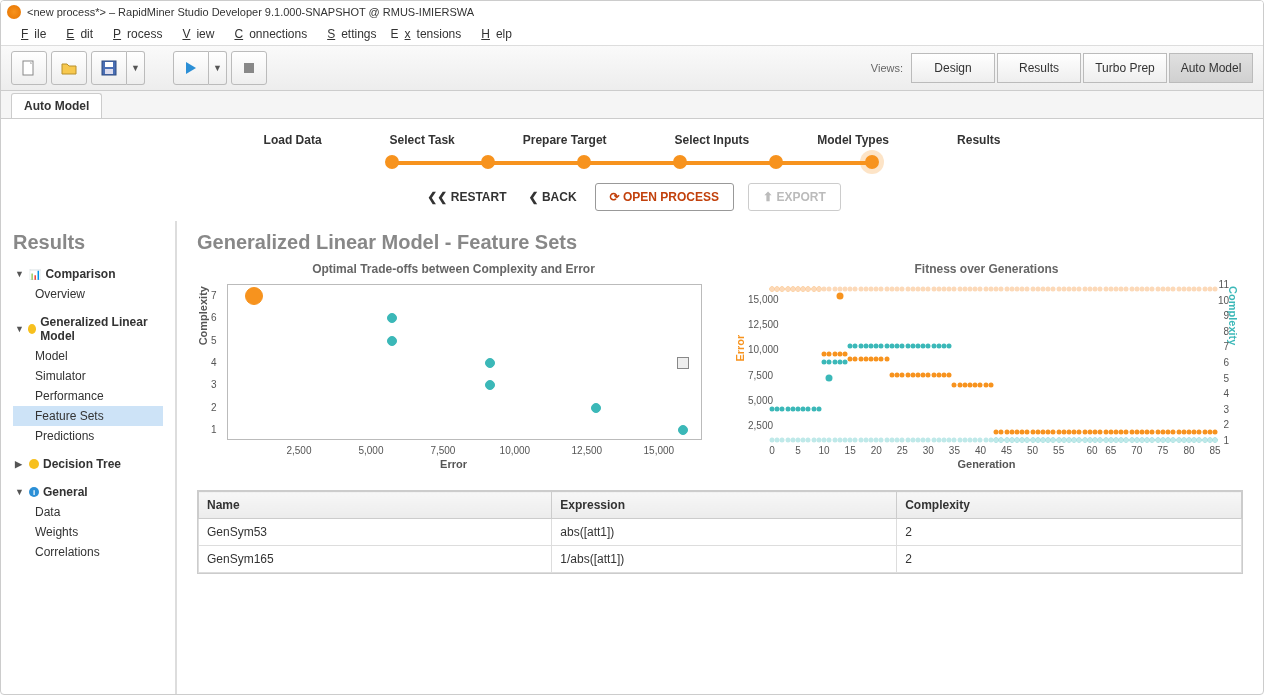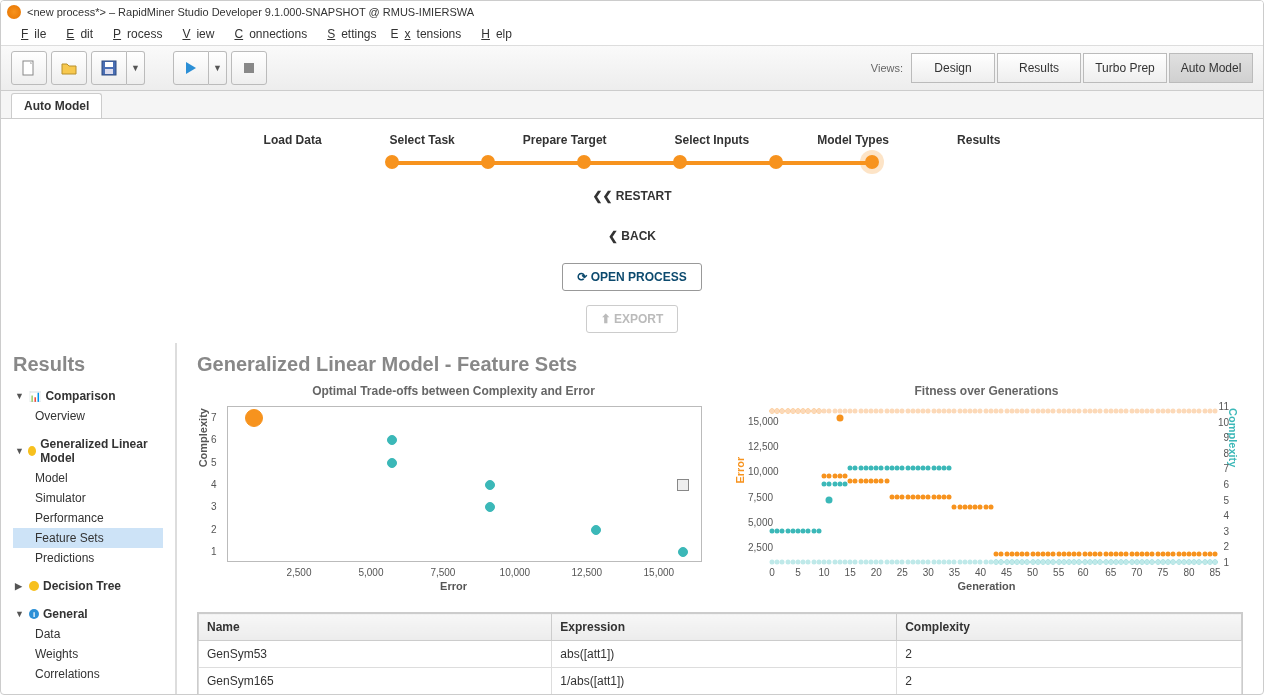--- a/index.html
+++ b/index.html
@@ -18,23 +18,23 @@
 .view-btn { width:84px; height:30px; border:1px solid #bbb; background:linear-gradient(#fff,#eee); font-size:12px; color:#333; }
 .view-btn.active { background:linear-gradient(#e0e0e0,#d0d0d0); }
 .tabstrip { height:28px; background:#f5f5f5; border-bottom:1px solid #ccc; display:flex; align-items:flex-end; padding:0 10px;}
 .tab-app { background:#fff; border:1px solid #ccc; border-bottom:none; padding:5px 12px; font-size:12px; font-weight:bold; color:#333; border-radius:3px 3px 0 0;}
 .wizard { padding: 14px 10px 10px; text-align:center; }
 .wz-steps { display:flex; justify-content:center; gap:68px; font-size:12px; font-weight:bold; color:#333; margin-bottom:6px;}
 .wz-line { position:relative; height:18px; width:480px; margin:0 auto;}
 .wz-track { position:absolute; top:8px; left:0; right:0; height:4px; background:#f7931e; border-radius:2px;}
 .wz-dot { position:absolute; top:2px; width:14px; height:14px; border-radius:50%; background:#f7931e; border:2px solid #f7931e;}
 .wz-dot.last { box-shadow:0 0 0 5px rgba(247,147,30,0.25);}
-.wz-controls { margin-top:12px; display:flex; justify-content:center; gap:14px; align-items:center;flex-direction:column;}
+.wz-controls { margin-top:12px; display:flex; justify-content:center; gap:14px; align-items:center;}
 .wz-lnk { font-weight:bold; font-size:12px; color:#333; cursor:pointer; padding:6px 4px;}
-.wz-btn { border:1px solid #999; background:#fff; padding:6px 14px; border-radius:3px; font-weight:bold; font-size:12px; color:#0c4a6e;}
+.wz-btn { border:1px solid #999; background:#fff; padding:6px 14px; border-radius:3px; font-weight:bold; font-size:12px; color:#c2410c;}
 .wz-btn.disabled { color:#bbb; border-color:#ccc;}
 .content { display:flex; height: calc(695px - 22px - 22px - 46px - 28px - 100px); }
 .sidebar { width:176px; padding:10px 12px; border-right: 2px solid #ddd; overflow:hidden;}
 .sidebar h2 { font-size:20px; color:#888; font-weight:bold; margin-bottom:10px;}
 .tree-item { padding:3px 2px; font-size:12px; color:#333; cursor:pointer; display:flex; align-items:center; gap:4px;}
 .tree-item.bold { font-weight:bold; }
 .tree-item.child { padding-left:22px; font-weight:normal;}
 .tree-item.selected { background:#cde3f7; }
 .tree-caret { font-size:9px; color:#555; width:10px;}
 .bulb { width:10px; height:10px; border-radius:50%; background:#f7c01e; display:inline-block;}
@@ -610,21 +610,21 @@
             <span class="fit-tick-x" style="left: 94.1176px;">10</span>
             <span class="fit-tick-x" style="left: 120.176px;">15</span>
             <span class="fit-tick-x" style="left: 146.235px;">20</span>
             <span class="fit-tick-x" style="left: 172.294px;">25</span>
             <span class="fit-tick-x" style="left: 198.353px;">30</span>
             <span class="fit-tick-x" style="left: 224.412px;">35</span>
             <span class="fit-tick-x" style="left: 250.471px;">40</span>
             <span class="fit-tick-x" style="left: 276.529px;">45</span>
             <span class="fit-tick-x" style="left: 302.588px;">50</span>
             <span class="fit-tick-x" style="left: 328.647px;">55</span>
-            <span class="fit-tick-x" style="left: 353px;">60</span>
+            <span class="fit-tick-x" style="left: 362px;">60</span>
             <span class="fit-tick-x" style="left: 380.765px;">65</span>
             <span class="fit-tick-x" style="left: 406.824px;">70</span>
             <span class="fit-tick-x" style="left: 432.882px;">75</span>
             <span class="fit-tick-x" style="left: 458.941px;">80</span>
             <span class="fit-tick-x" style="left: 485px;">85</span>
           </div>
       </div>
     </div>
 
     <div class="table-wrap">

